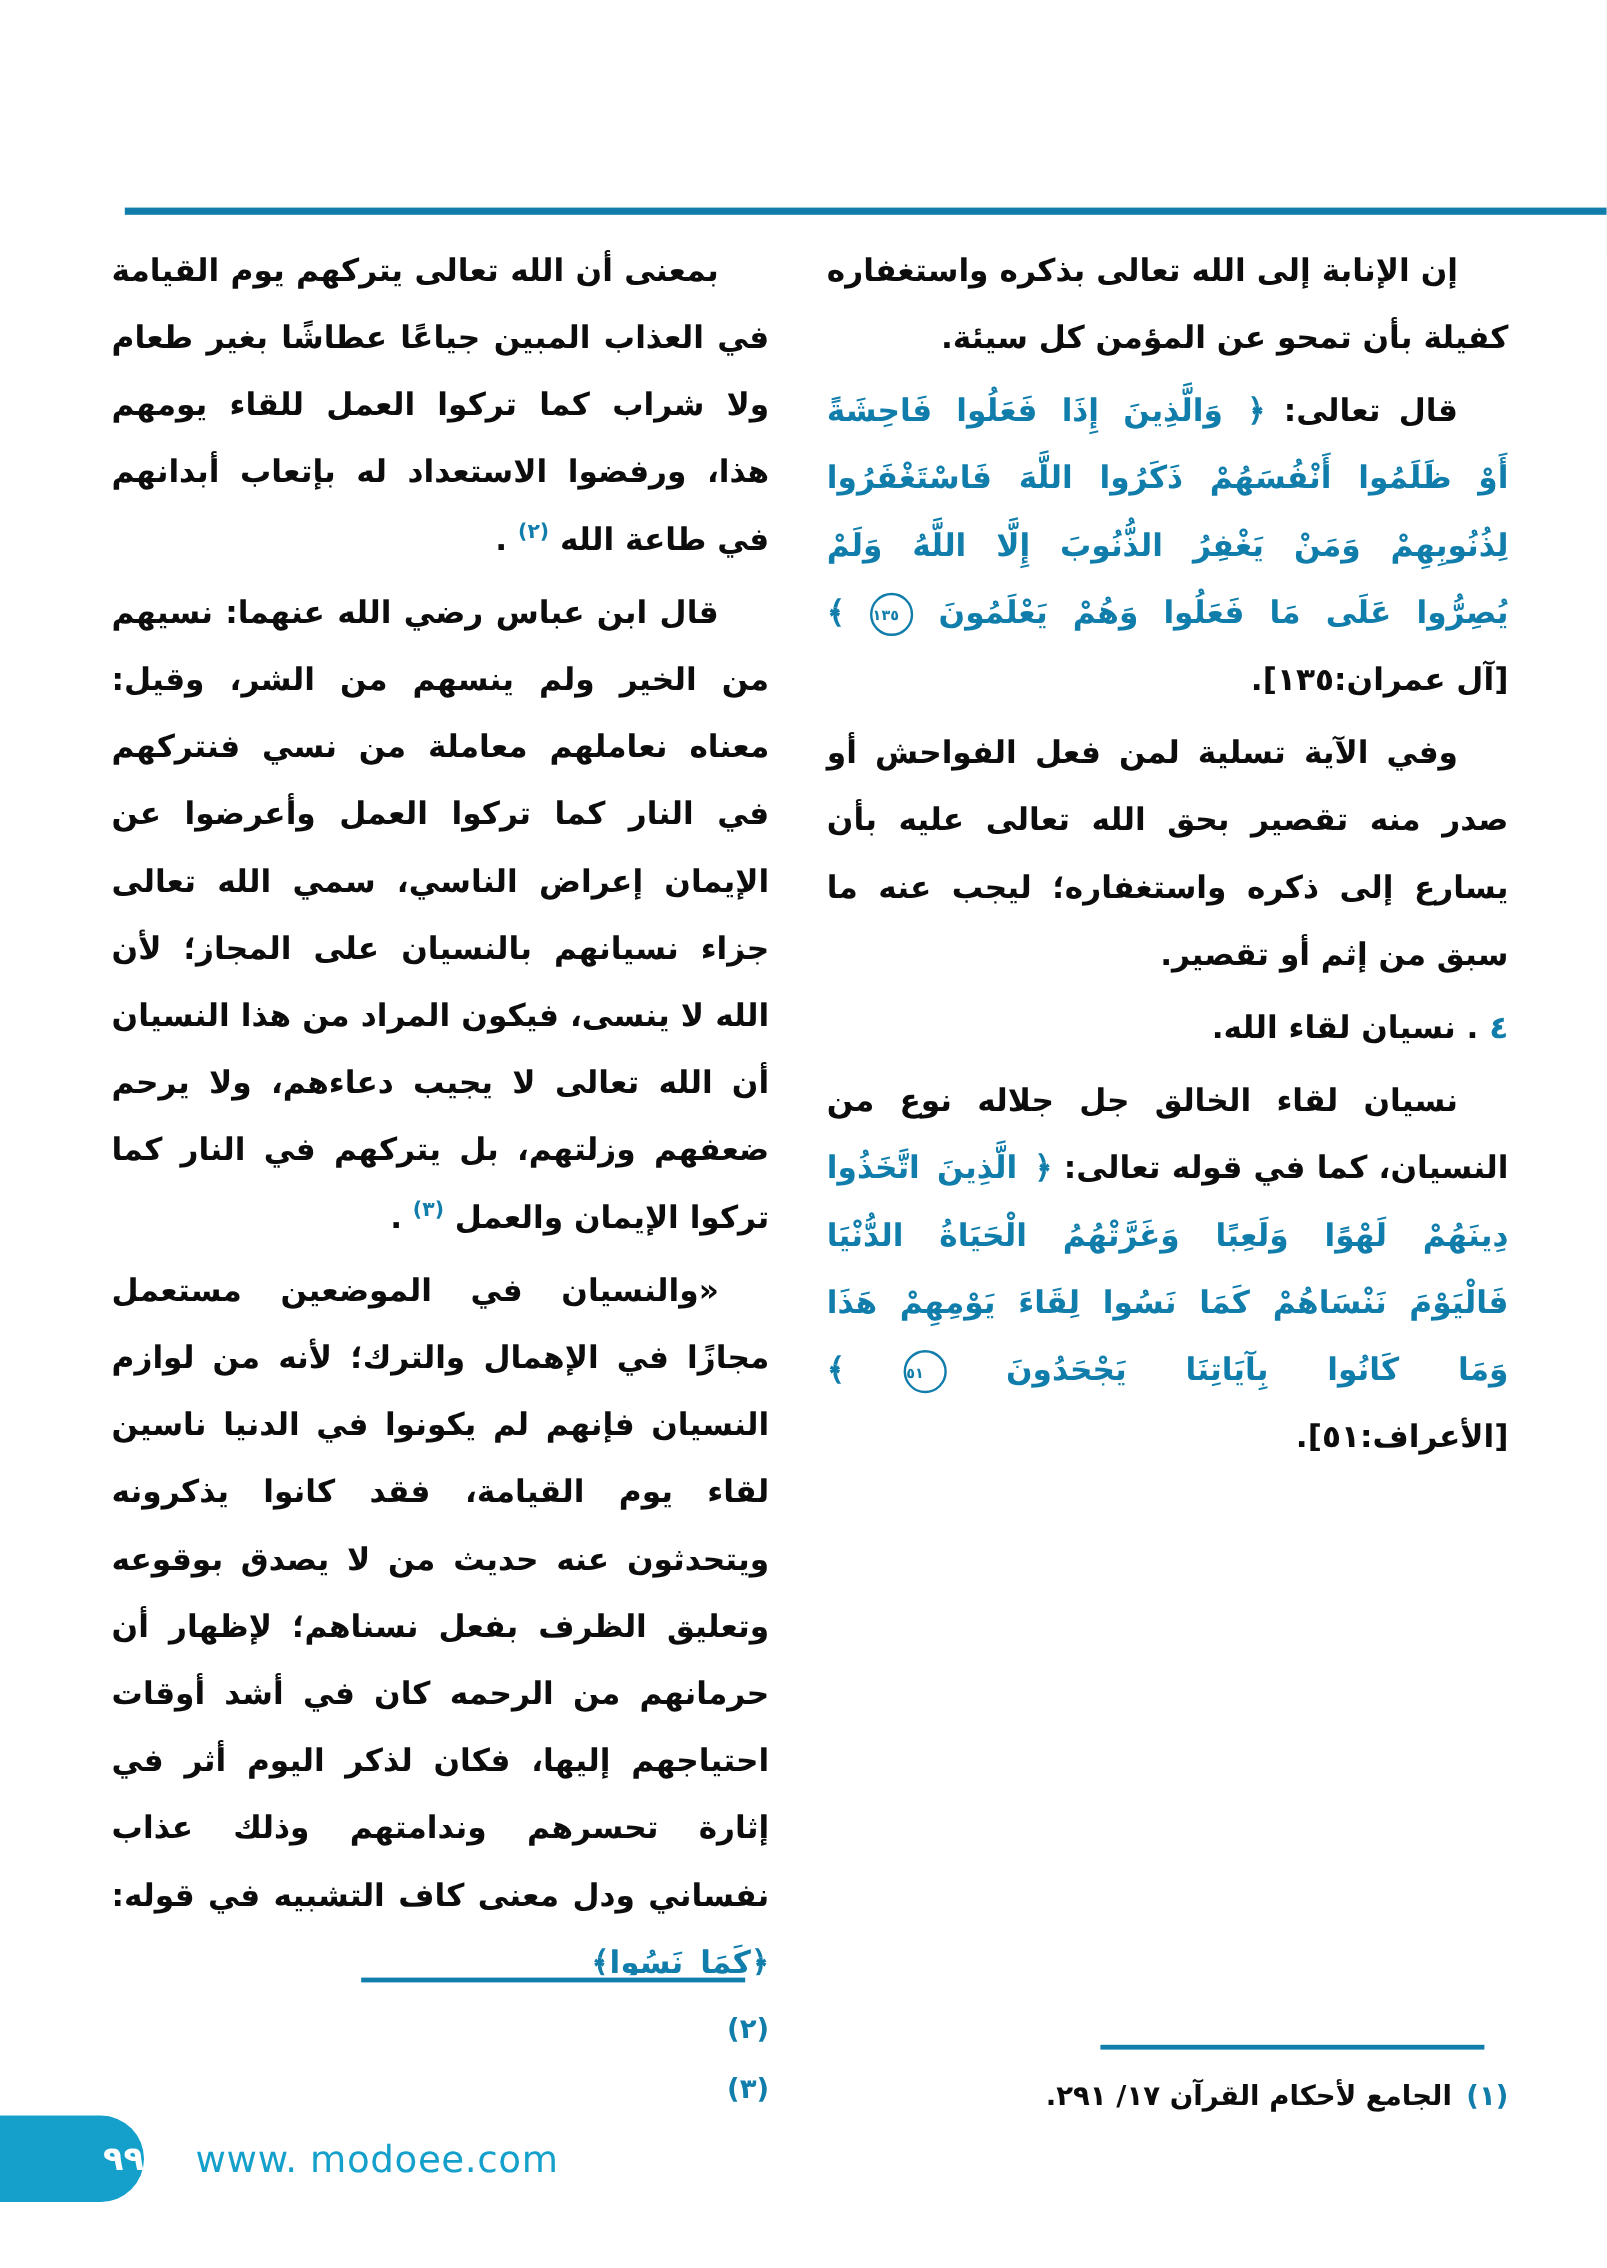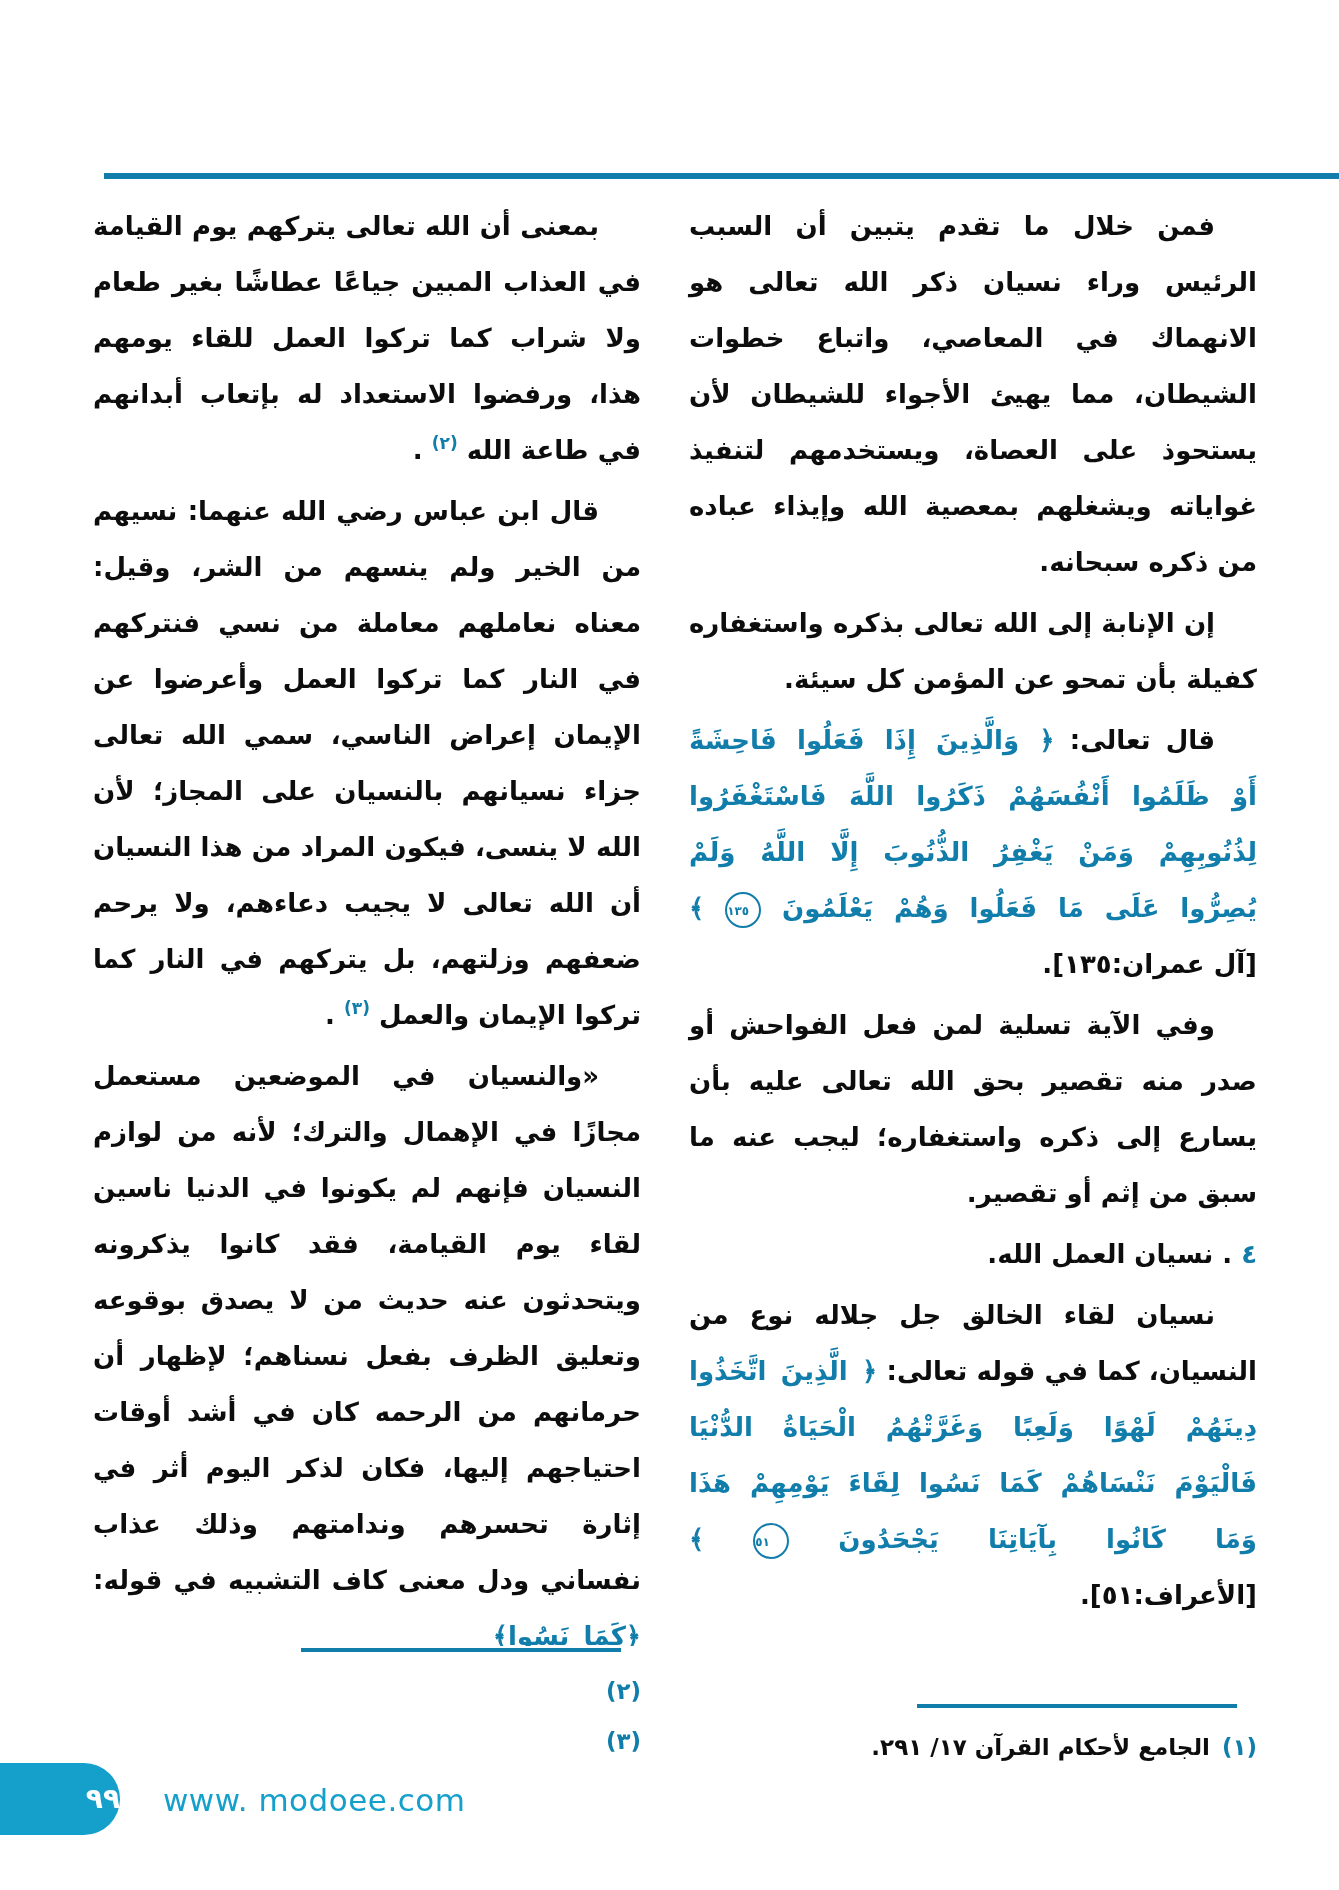--- a/index.html
+++ b/index.html
@@ -122,25 +122,24 @@
 <body>
 
 <div class="page">
 
   <div class="title-rule"></div>
 
   <div class="columns">
 
     <div class="col col-right">
       <div class="paras">
-          <p class="para indent"><span class="run-n">فمن خلال ما تقدم يتبين أن السبب الرئيس وراء نسيان ذكر الله تعالى هو الانهماك في المعاصي، واتباع خطوات الشيطان، مما يهيئ الأجواء للشيطان لأن يستحوذ على العصاة، ويستخدمهم لتنفيذ غواياته ويشغلهم بمعصية الله وإيذاء عباده من ذكره سبحانه.</span></p>
           <p class="para indent"><span class="run-n">إن الإنابة إلى الله تعالى بذكره واستغفاره كفيلة بأن تمحو عن المؤمن كل سيئة.</span></p>
           <p class="para indent"><span class="run-n">قال تعالى: </span><span class="run-q">﴿ وَالَّذِينَ إِذَا فَعَلُوا فَاحِشَةً أَوْ ظَلَمُوا أَنْفُسَهُمْ ذَكَرُوا اللَّهَ فَاسْتَغْفَرُوا لِذُنُوبِهِمْ وَمَنْ يَغْفِرُ الذُّنُوبَ إِلَّا اللَّهُ وَلَمْ يُصِرُّوا عَلَى مَا فَعَلُوا وَهُمْ يَعْلَمُونَ </span><span class="run-num">١٣٥</span><span class="run-q"> ﴾</span><span class="run-n"> [آل عمران:١٣٥].</span></p>
           <p class="para indent"><span class="run-n">وفي الآية تسلية لمن فعل الفواحش أو صدر منه تقصير بحق الله تعالى عليه بأن يسارع إلى ذكره واستغفاره؛ ليجب عنه ما سبق من إثم أو تقصير.</span></p>
-          <p class="para heading"><span class="run-accent">٤</span><span class="run-n"> . نسيان العمل الله.</span></p>
+          <p class="para heading"><span class="run-accent">٤</span><span class="run-n"> . نسيان لقاء الله.</span></p>
           <p class="para indent"><span class="run-n">نسيان لقاء الخالق جل جلاله نوع من النسيان، كما في قوله تعالى: </span><span class="run-q">﴿ الَّذِينَ اتَّخَذُوا دِينَهُمْ لَهْوًا وَلَعِبًا وَغَرَّتْهُمُ الْحَيَاةُ الدُّنْيَا فَالْيَوْمَ نَنْسَاهُمْ كَمَا نَسُوا لِقَاءَ يَوْمِهِمْ هَذَا وَمَا كَانُوا بِآيَاتِنَا يَجْحَدُونَ </span><span class="run-num">٥١</span><span class="run-q"> ﴾</span><span class="run-n"> [الأعراف:٥١].</span></p>
         </div>
       <div class="footnotes">
         <div class="fn-rule"></div>
       <div class="fn-row">
             <span class="fn-marker">(١)</span>
             <span class="fn-text">الجامع لأحكام القرآن ١٧/ ٢٩١.</span>
           </div>
         </div>
     </div>

